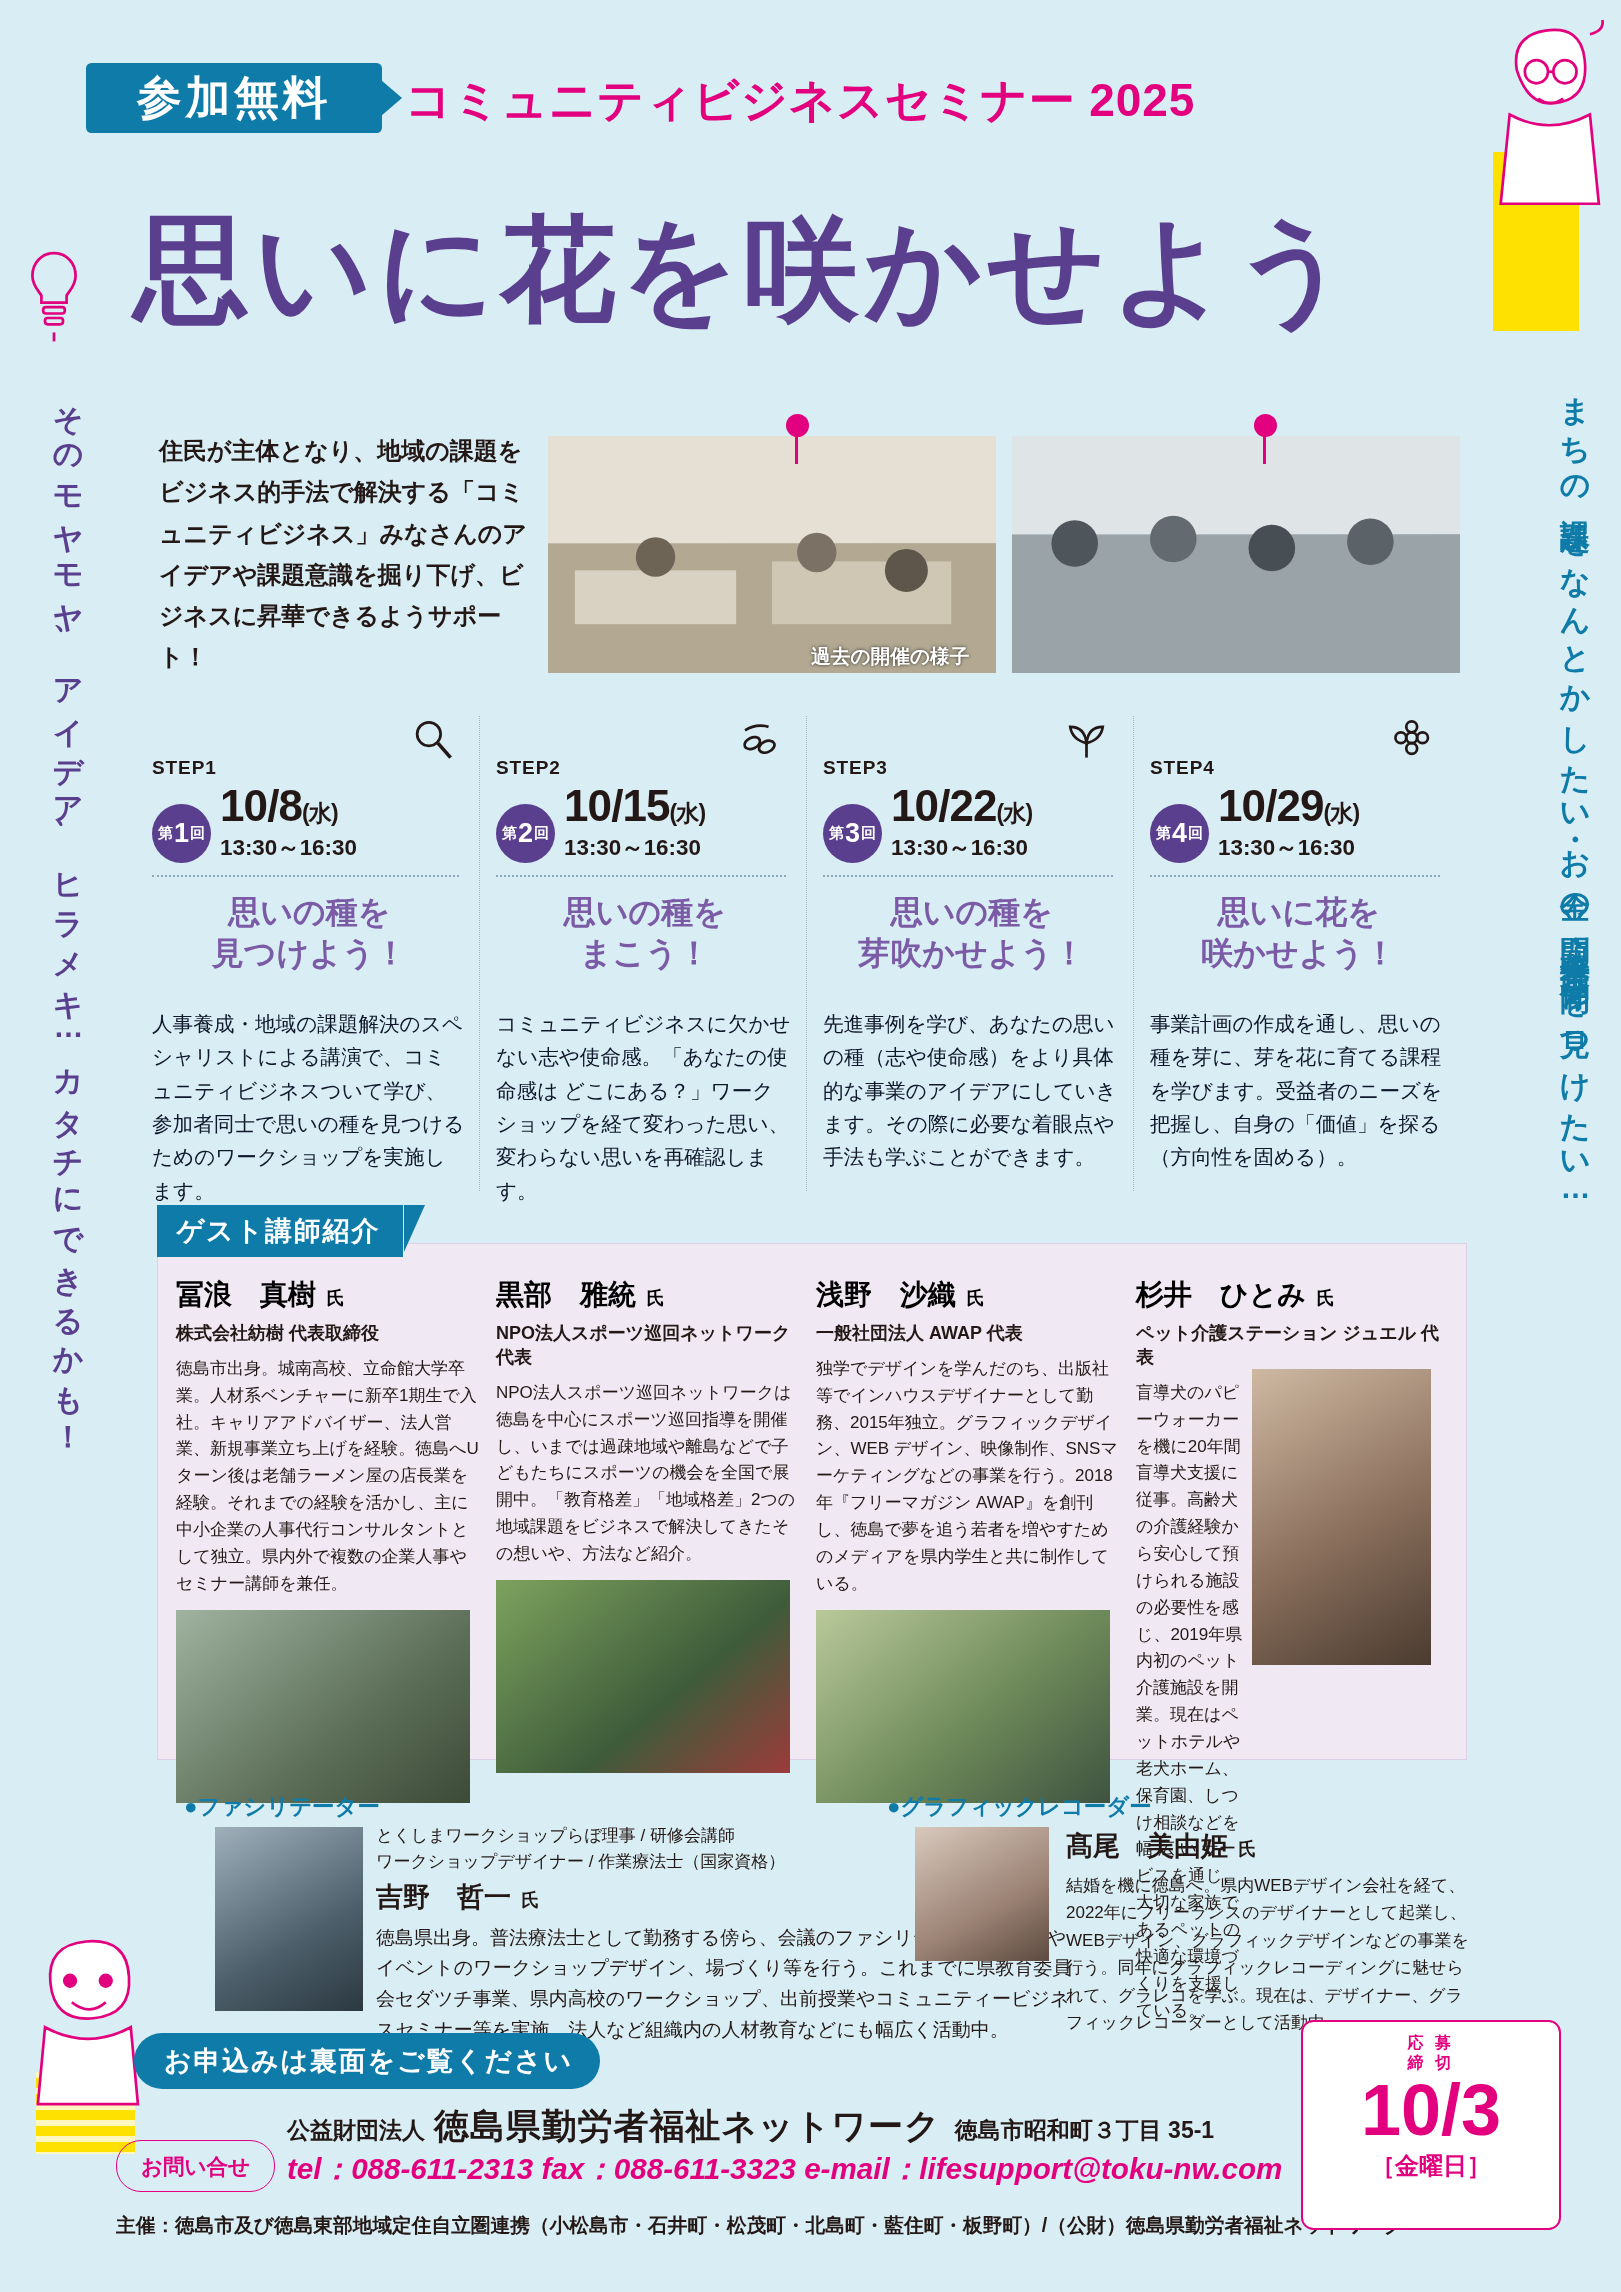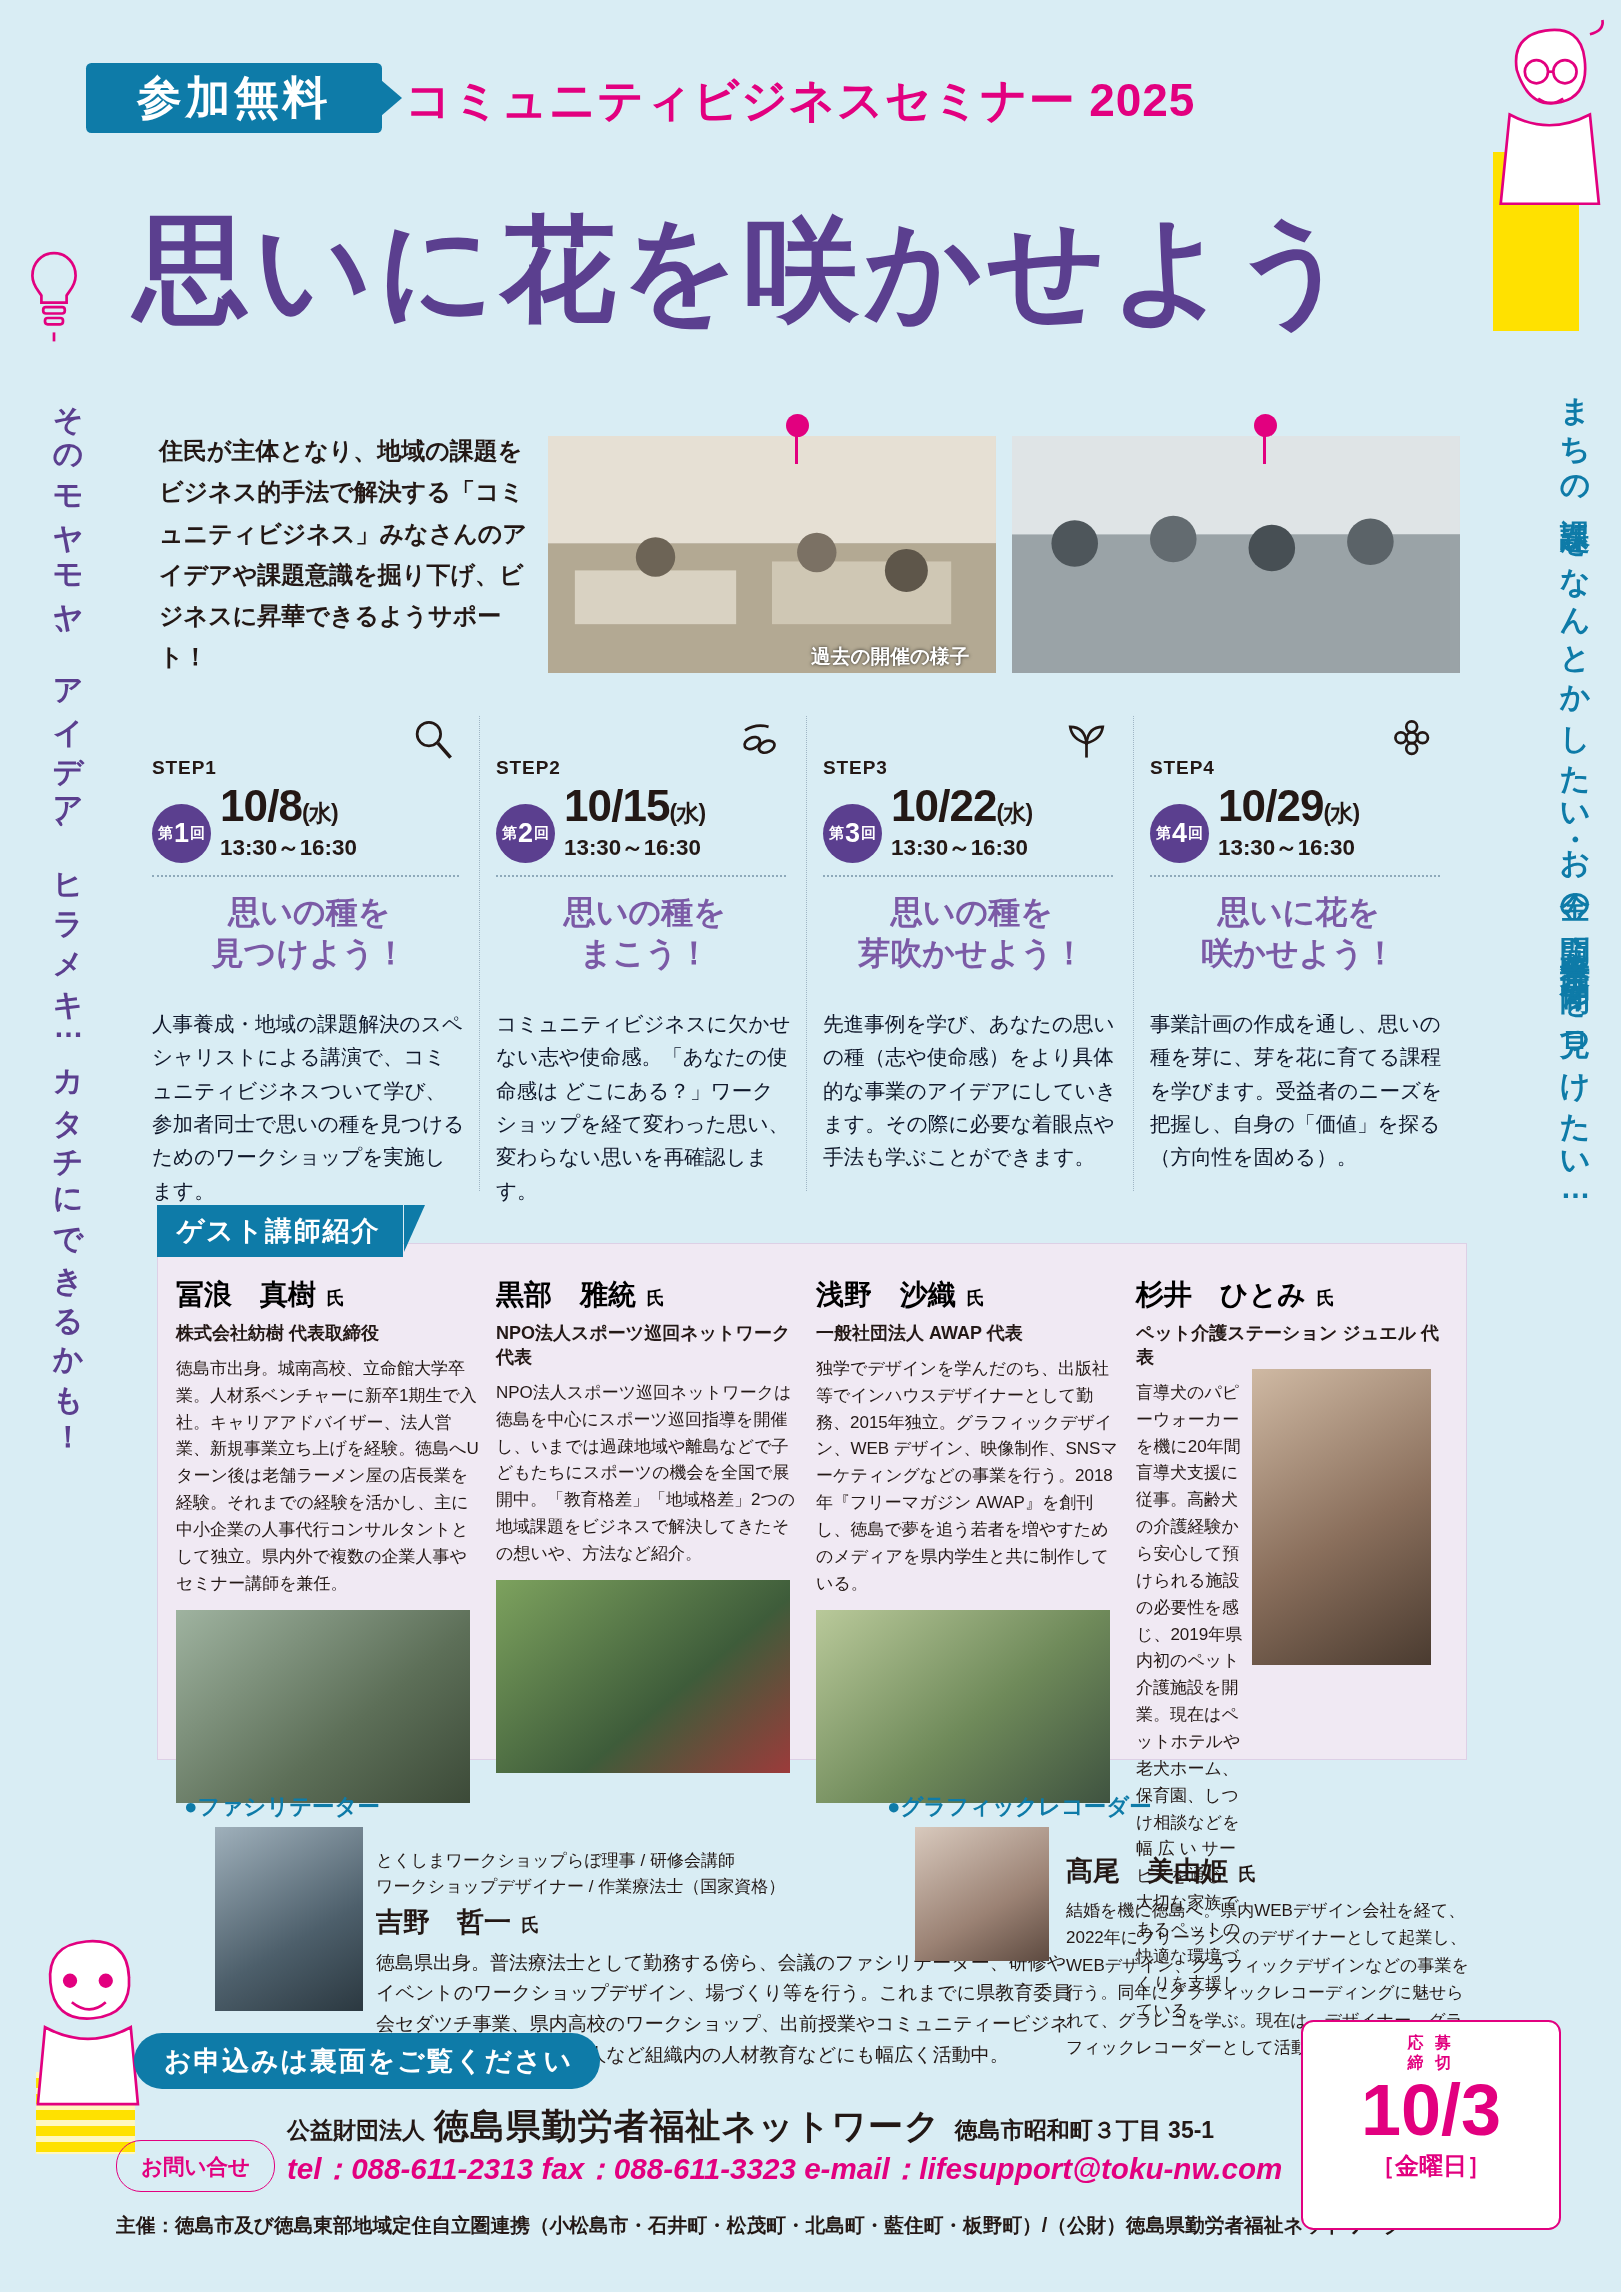--- a/index.html
+++ b/index.html
@@ -120,21 +120,21 @@
   .guest4-layout .g-bio{width:107px;flex:none;}
   .guest4-layout .g-photo{margin-left:9px;width:179px;height:296px;margin-top:0;}
 
   
   .fac-head{position:absolute;z-index:7;font-size:22.4px;font-weight:bold;color:#0e7ba8;}
   .fac-head.one{left:184px;top:1791px;}
   .fac-head.two{left:887px;top:1791px;}
   .fac-photo{position:absolute;z-index:7;}
   .fp1{left:215px;top:1827px;width:148px;height:184px;background:linear-gradient(150deg,#9fb0bb,#4d5f6b 60%,#2b3840);}
   .fp2{left:915px;top:1827px;width:134px;height:134px;background:linear-gradient(150deg,#d8c9bd,#9b8274 60%,#5d4a40);}
-  .fac-body{position:absolute;z-index:7;margin-top:25px;}
+  .fac-body{position:absolute;z-index:7;}
   .fb1{left:376px;top:1823px;width:708px;}
   .fb2{left:1066px;top:1823px;width:403px;}
   .f-role{font-size:17px;line-height:1.5;color:#231815;}
   .f-name{font-size:27px;font-weight:bold;letter-spacing:2.7px;margin-top:5.4px;}
   .f-name span{font-size:18px;letter-spacing:0;}
   .f-desc{font-size:19px;line-height:1.62;margin-top:7.2px;}
   .fb2 .f-desc{font-size:17px;}
 
   
   .apply-bar{

